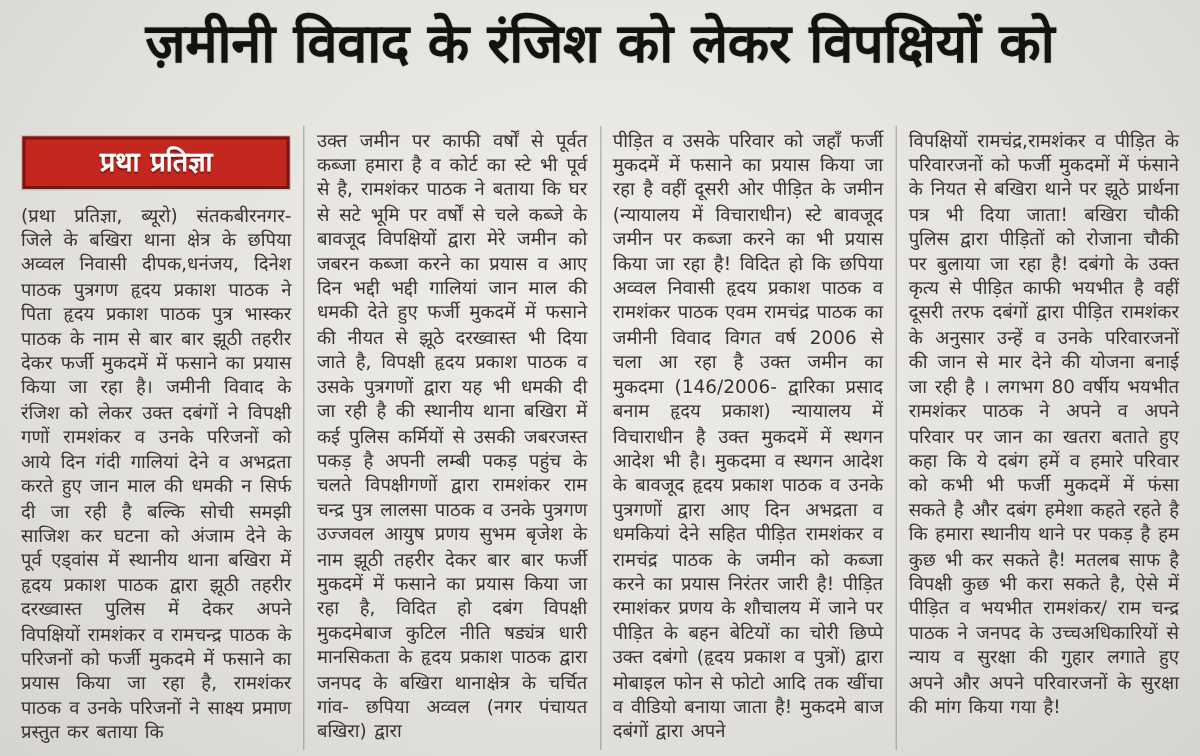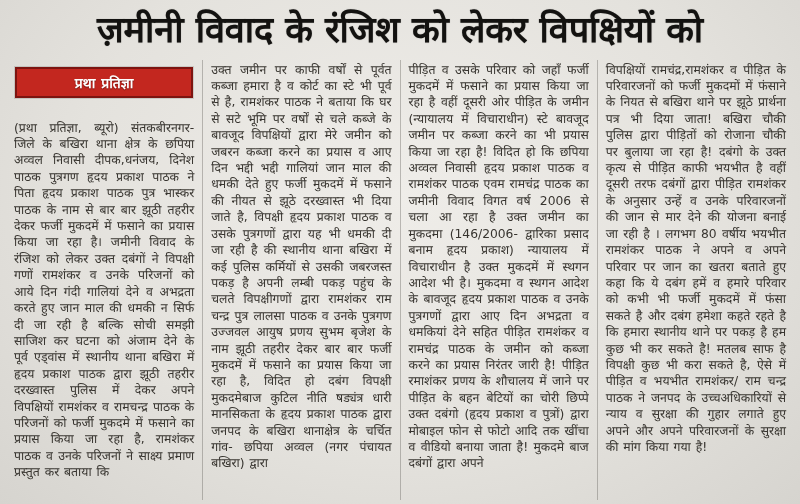--- a/index.html
+++ b/index.html
@@ -5,21 +5,21 @@
   * { margin:0; padding:0; box-sizing:border-box; }
   html,body { width:800px; height:504px; }
   body {
     font-family:"DejaVu Sans", sans-serif;
     background: radial-gradient(ellipse at 50% 38%, #efede9 0%, #e4e2dd 58%, #d6d4cf 100%);
     overflow:hidden;
   }
   .page {
     width:800px; height:504px;
     padding:4px 6px 4px 6px;
-    display:flex; flex-direction:column;
+    display:flex; flex-direction:column;gap:24px;
   }
   .headline {
     text-align:center;
     font-weight:bold;
     color:#131210;
     font-size:36px;
     line-height:1.24;
     padding-top:4px;
     letter-spacing:-0.2px;
     text-shadow:0 0 1px rgba(0,0,0,.35);
@@ -40,25 +40,25 @@
     word-spacing:1px;
   }
   .col + .col { border-left:1px solid rgba(98,95,90,.38); }
   .kicker {
     display:block;
     background:#c3271f;
     border:2px solid #7d1410;
     outline:1px solid rgba(0,0,0,.12);
     color:#ffffff;
     font-weight:bold;
-    font-size:14px;
+    font-size:18px;
     line-height:1;
     text-align:center;
     padding:7px 0 6px 0;
-    margin:5px 1px 22px 1px;
+    margin:5px 1px 10px 1px;
     text-shadow:0 1px 1px rgba(0,0,0,.4);
   }
 </style>
 </head>
 <body>
 
 <div class="page">
 
   <div class="headline">
     <div>ज़मीनी विवाद के रंजिश को लेकर विपक्षियों को</div>

